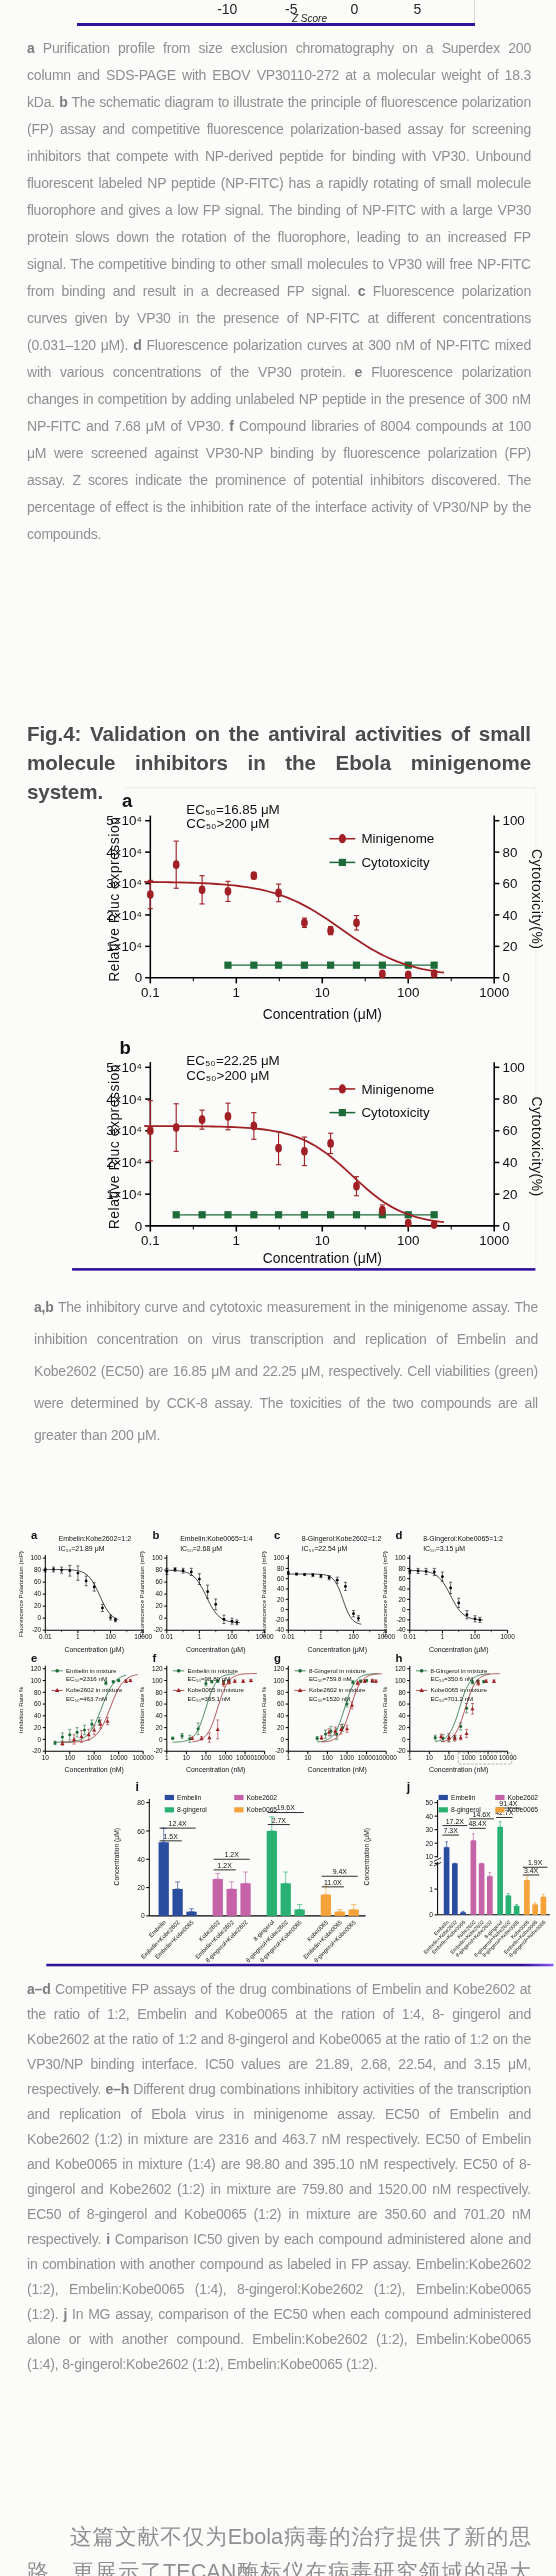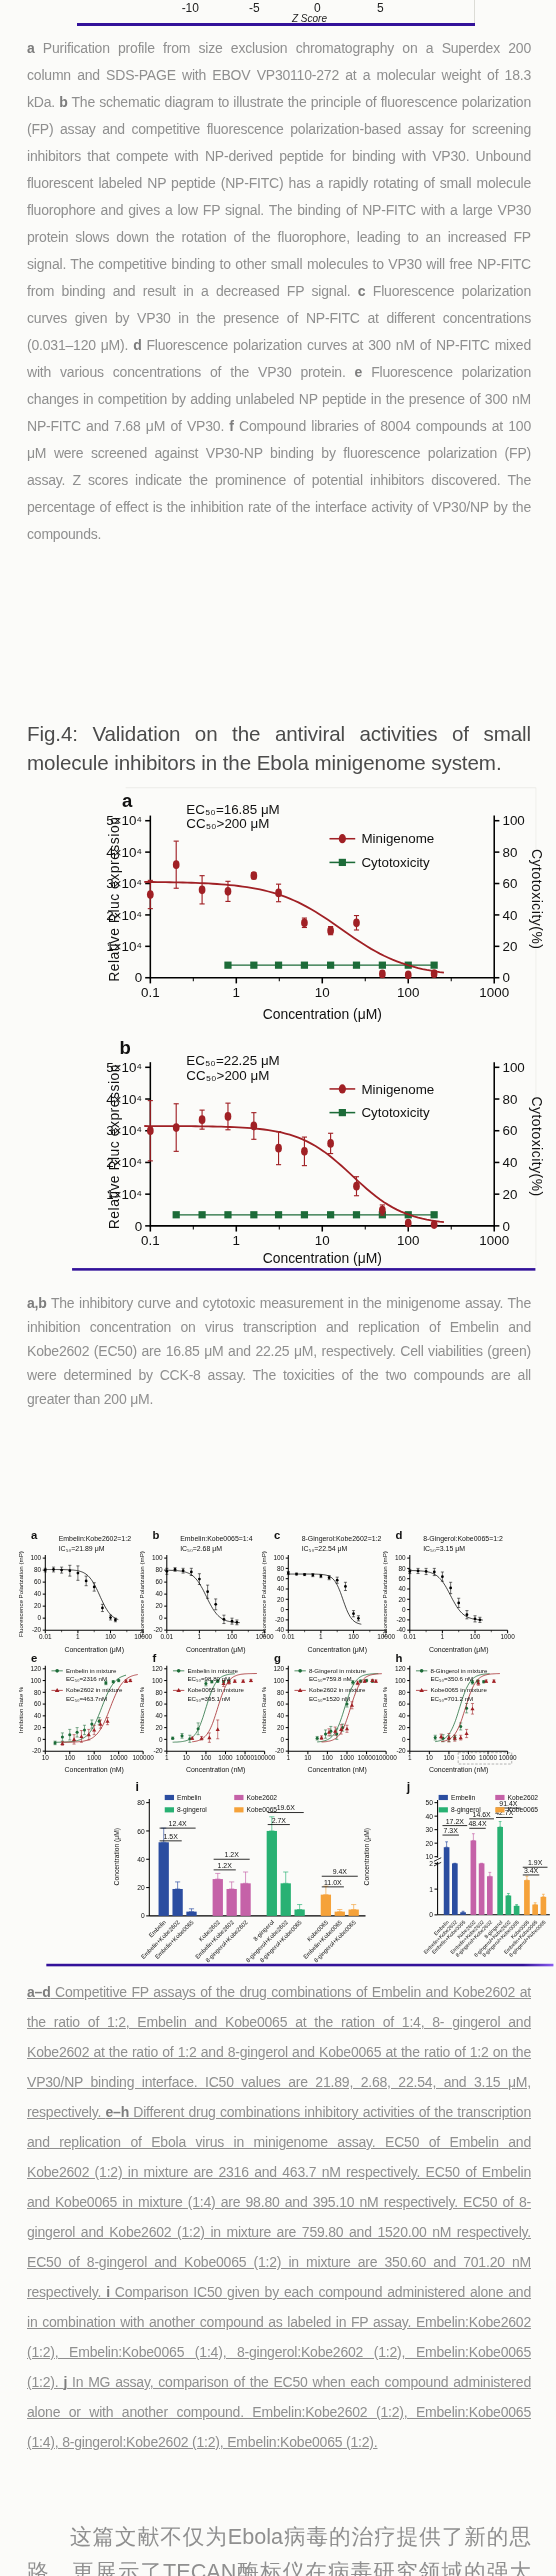--- a/index.html
+++ b/index.html
@@ -1,29 +1,29 @@
 <!DOCTYPE html>
 <html style="font-size:8.2px"><head>
 <meta charset="utf-8">
 <style>
   html,body{margin:0;padding:0;}
   #page{position:relative;width:556px;height:2660px;background:#fbfbf9;overflow:hidden;
         font-family:"Liberation Sans","DejaVu Sans",sans-serif;}
   .abs{position:absolute;}
-  .ztick{position:absolute;top:1px;width:20.6px;text-align:center;font-size:12px;color:#222;}
+  .ztick{position:absolute;top:1px;width:20.6px;text-align:center;font-size:14px;color:#222;margin-left:37px;}
   #zscore-label{position:absolute;top:13px;left:276px;width:67px;text-align:center;font-size:10px;color:#222;font-style:italic;}
   #zbar{position:absolute;left:77px;top:23px;width:398px;height:2.6px;background:#33129a;}
   #zvline{position:absolute;left:474px;top:0;width:1px;height:23px;background:#dcdcd6;}
   .bodytext{position:absolute;left:27px;width:504px;margin:0;text-align:justify;
             color:#8f8f8f;font-size:14px;line-height:27px;letter-spacing:-0.2px;}
   .bodytext b{font-weight:bold;color:#7d7d7d;}
   .fig-heading{position:absolute;left:27px;width:504px;margin:0;text-align:justify;
-               color:#4b4b4b;font-size:20.6px;line-height:29px;font-weight:normal;letter-spacing:-0.1px;}
-  #fig4-caption{top:1291px;line-height:24px;}
-  #fig8-caption{top:1977px;line-height:30px;text-decoration:underline;}
+               color:#4b4b4b;font-size:20.6px;line-height:29px;font-weight:bold;letter-spacing:-0.1px;}
+  #fig4-caption{top:1291px;line-height:32px;margin-left:7px;}
+  #fig8-caption{top:1977px;line-height:25px;}
   #closing-cn{position:absolute;left:27px;width:504px;margin:0;text-align:justify;
               color:#8f8f8f;font-size:21.6px;line-height:35px;text-indent:43px;}
   svg text{font-family:"Liberation Sans","DejaVu Sans",sans-serif;}
 </style>
 </head>
 <body>
 
 <div id="page">
   <div>
     <span class="ztick" style="left:180px">-10</span>

